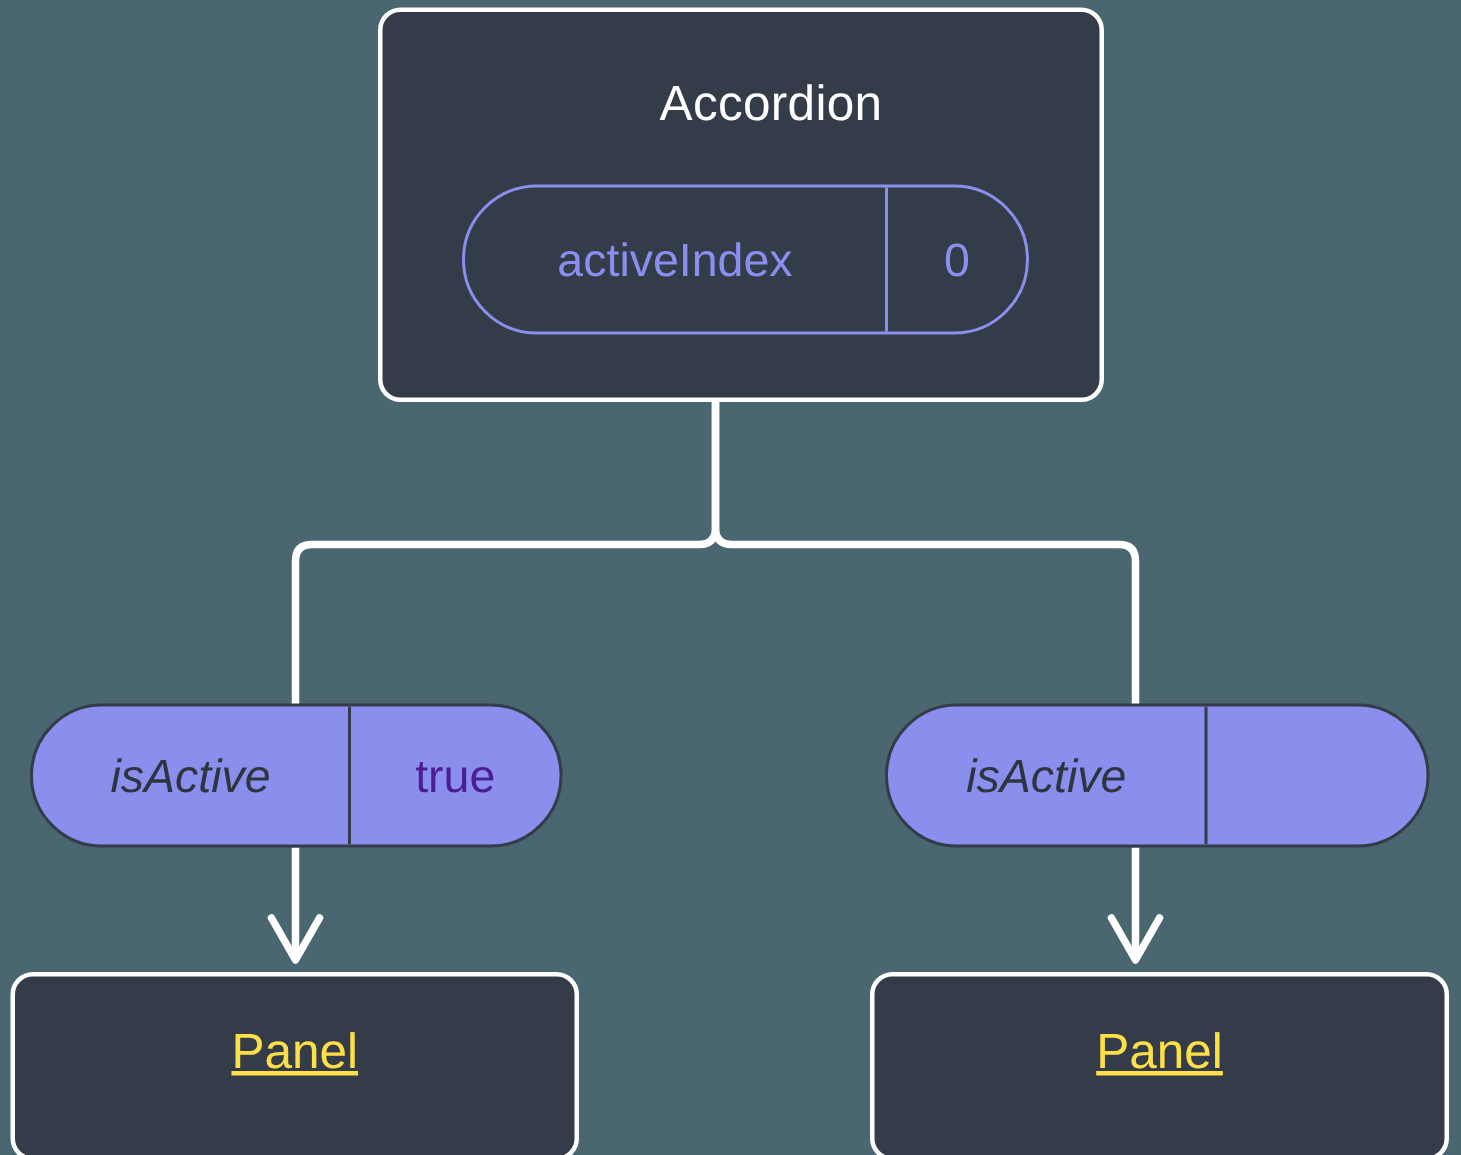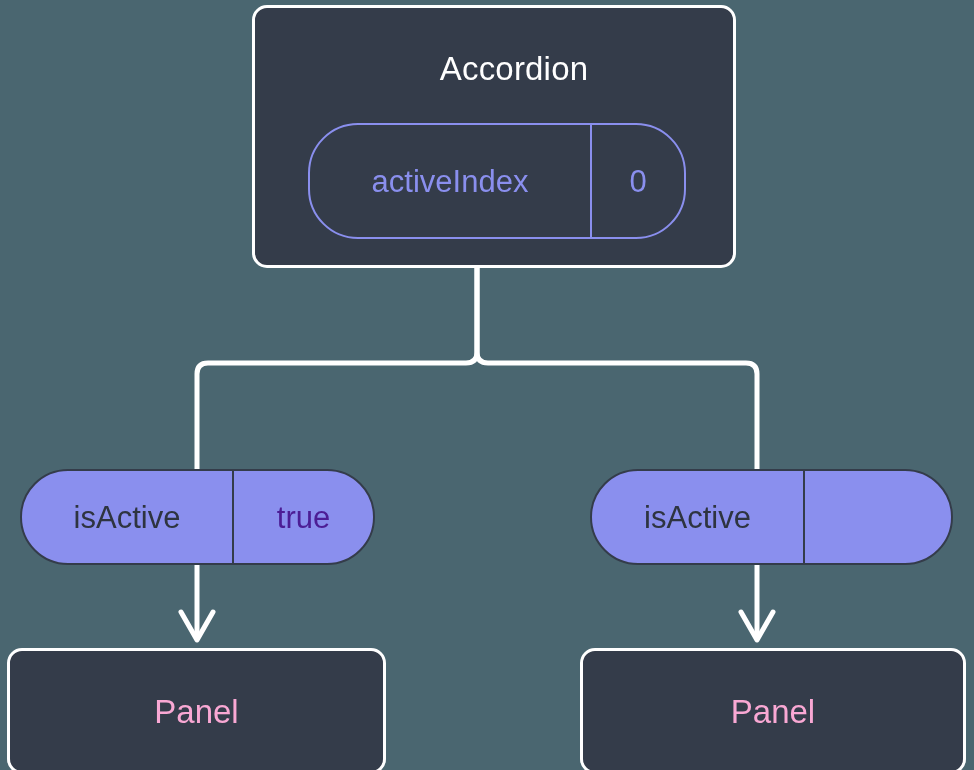--- a/index.html
+++ b/index.html
@@ -59,21 +59,21 @@
     line-height: 1;
     white-space: nowrap;
   }
 
   
   #activeindex-badge {
     position: absolute;
     left: 53px;
     top: 115px;
     width: 378px;
-    height: 116px;
+    height: 100px;
     box-sizing: border-box;
     border: 2px solid #8a8fee;
     border-radius: 50px;
     display: flex;
     align-items: stretch;
     background: transparent;
     justify-content: space-between;
   }
   #activeindex-badge .badge-key {
     flex: 0 0 282px;
@@ -114,20 +114,21 @@
   .pill .pill-key {
     display: flex;
     align-items: center;
     justify-content: center;
     color: #2e3440;
     font-size: 31px;
     line-height: 1;
     white-space: nowrap;
     box-sizing: border-box;
     border-right: 2px solid #343c4a;
+    font-style: italic;
   }
   .pill .pill-val {
     flex: 1 1 auto;
     display: flex;
     align-items: center;
     justify-content: center;
     color: #4c1d95;
     font-size: 31px;
     line-height: 1;
     white-space: nowrap;
@@ -151,26 +152,27 @@
     box-sizing: border-box;
     background: #343c4a;
     border: 3px solid #ffffff;
     border-radius: 15px;
     z-index: 2;
     display: flex;
     align-items: flex-start;
     justify-content: center;
   }
   .panel-card .panel-label {
-    margin-top: 44px;
-    color: #f9a8d4;
+    margin-top: 33px;
+    color: #fde047;
     font-size: 33px;
     font-weight: 400;
     line-height: 1;
     white-space: nowrap;
+    text-decoration: underline;
   }
   #panel-left {
     left: 7px;
     top: 648px;
     width: 379px;
     height: 126px;
   }
   #panel-right {
     left: 580px;
     top: 648px;

